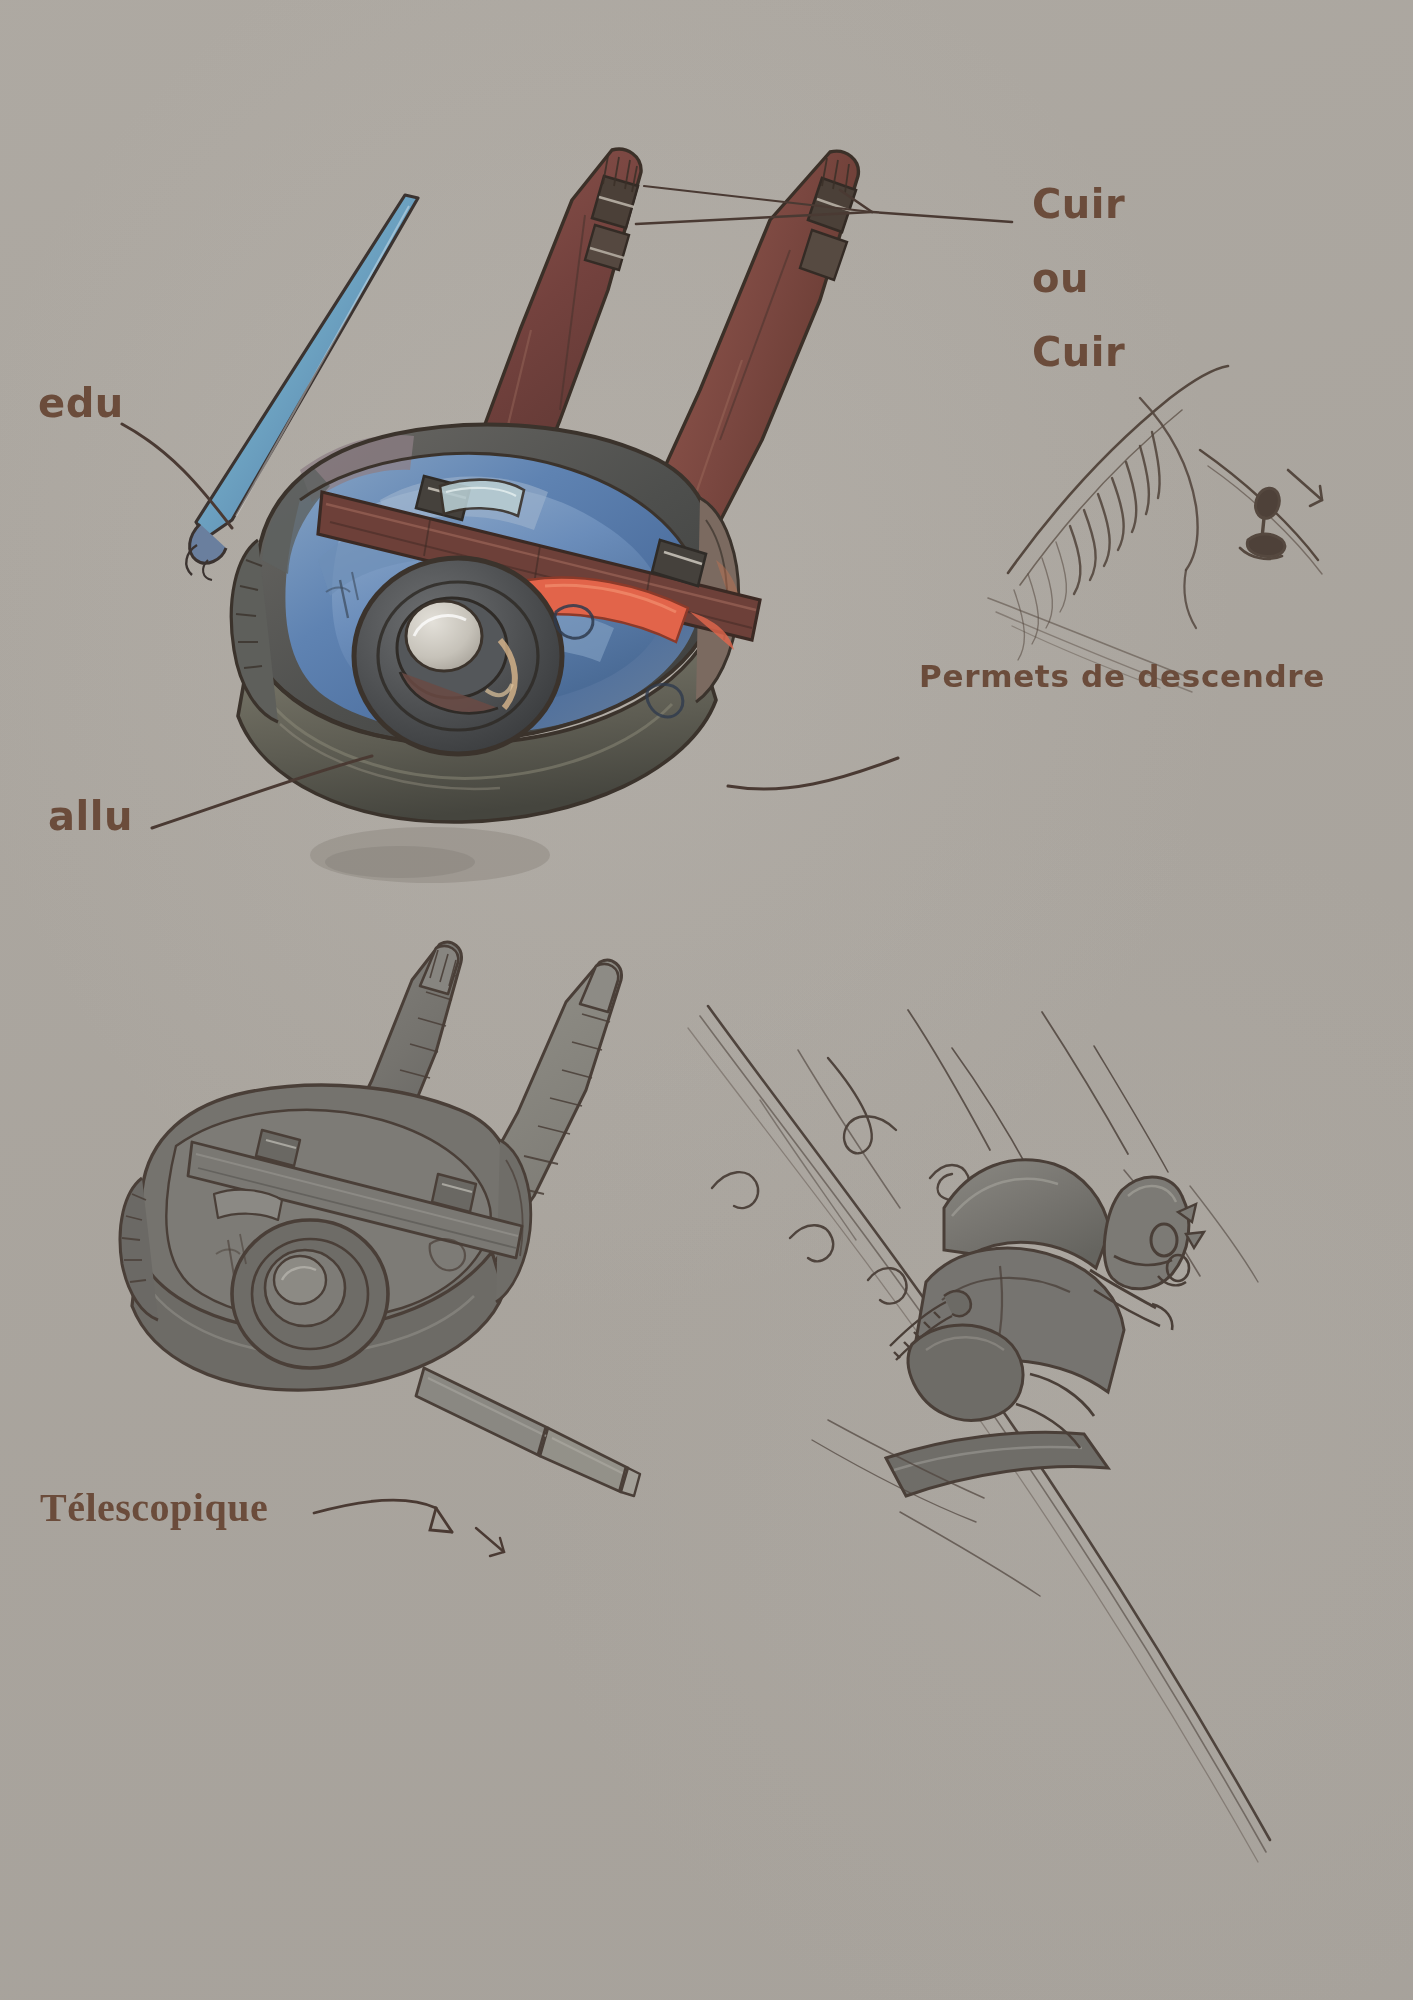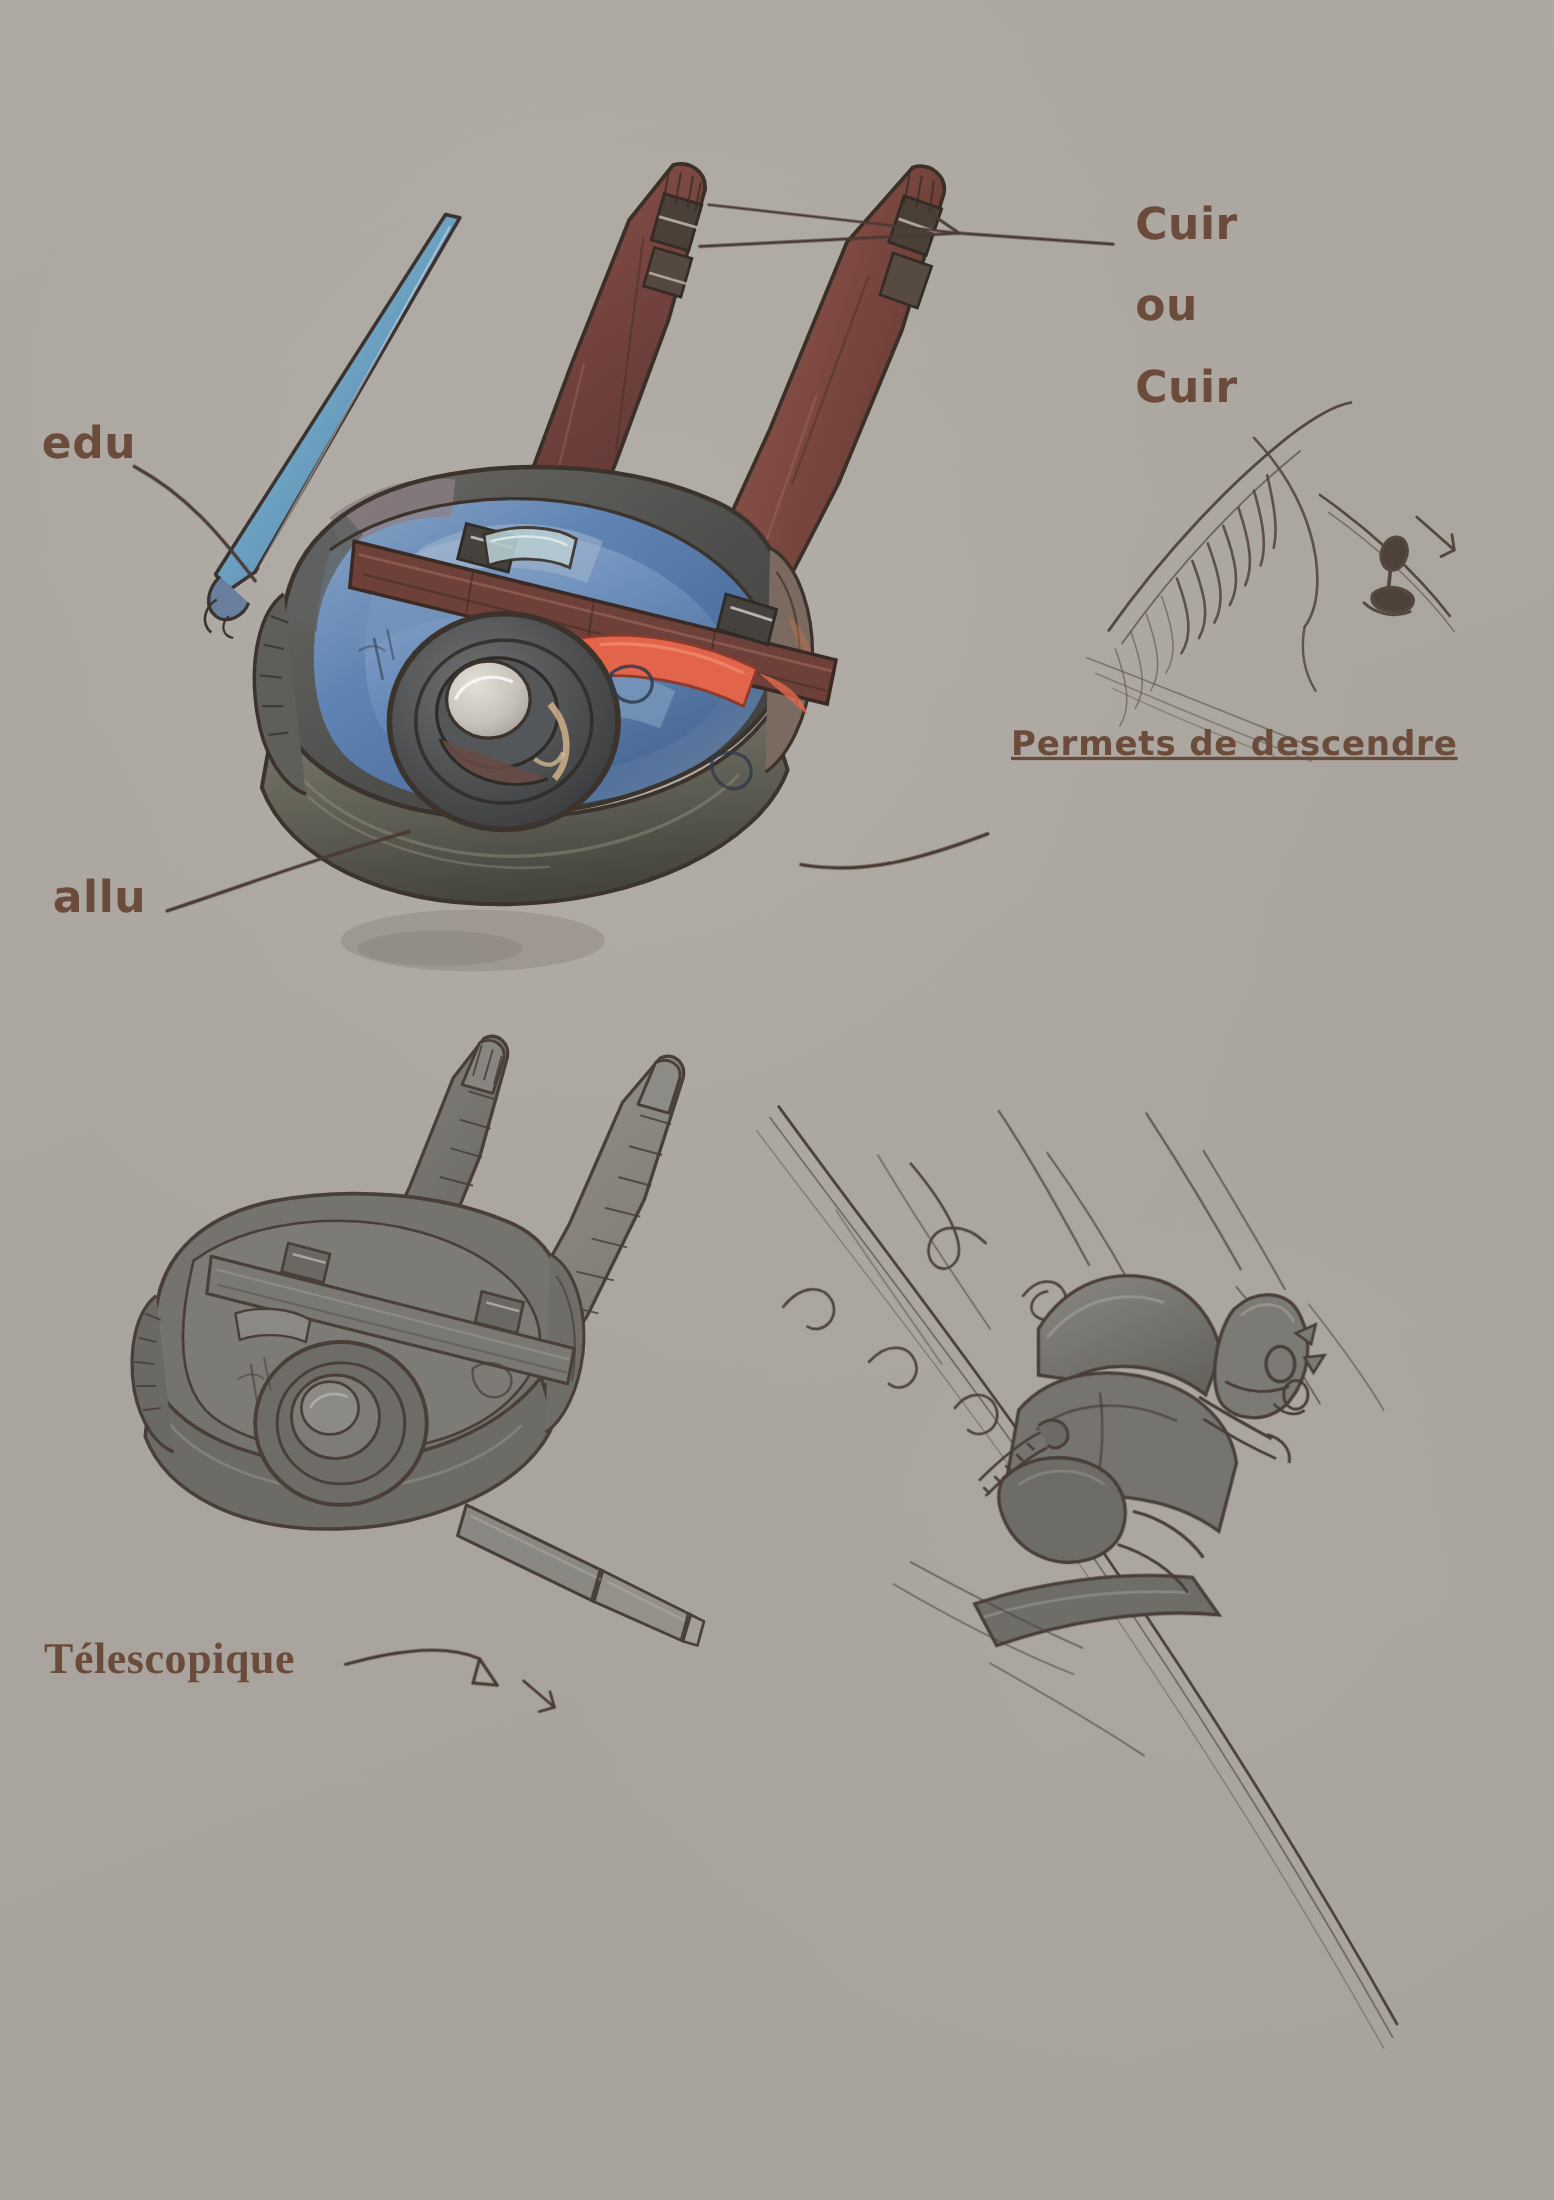--- a/index.html
+++ b/index.html
@@ -34,21 +34,21 @@
   .anno {
     position: absolute;
     color: #6b4c3b;
     font-family: "DejaVu Sans", sans-serif;
     font-weight: 600;
     letter-spacing: 0.5px;
     white-space: nowrap;
     line-height: 1.05;
   }
   .anno-lg { font-size: 40px; text-align: center; }
-  .anno-md { font-size: 31px; letter-spacing: 0.7px; text-decoration: underline; }
+  .anno-md { font-size: 31px; letter-spacing: 0.7px; }
 
   #label-edu      { left: 38px;  top: 382px; }
   #label-allu     { left: 48px;  top: 795px; }
   #label-cuir     { left: 1032px; top: 183px; }
   #label-ou       { left: 1032px; top: 257px; }
   #label-tissu    { left: 1032px; top: 331px; }
   #label-dunes-1  { left: 919px; top: 660px; }
   #label-dunes-2  { left: 919px; top: 707px; }
   #label-telesc   { left: 40px;  top: 1487px; font-family: Liberation Serif, serif; }
 </style>

